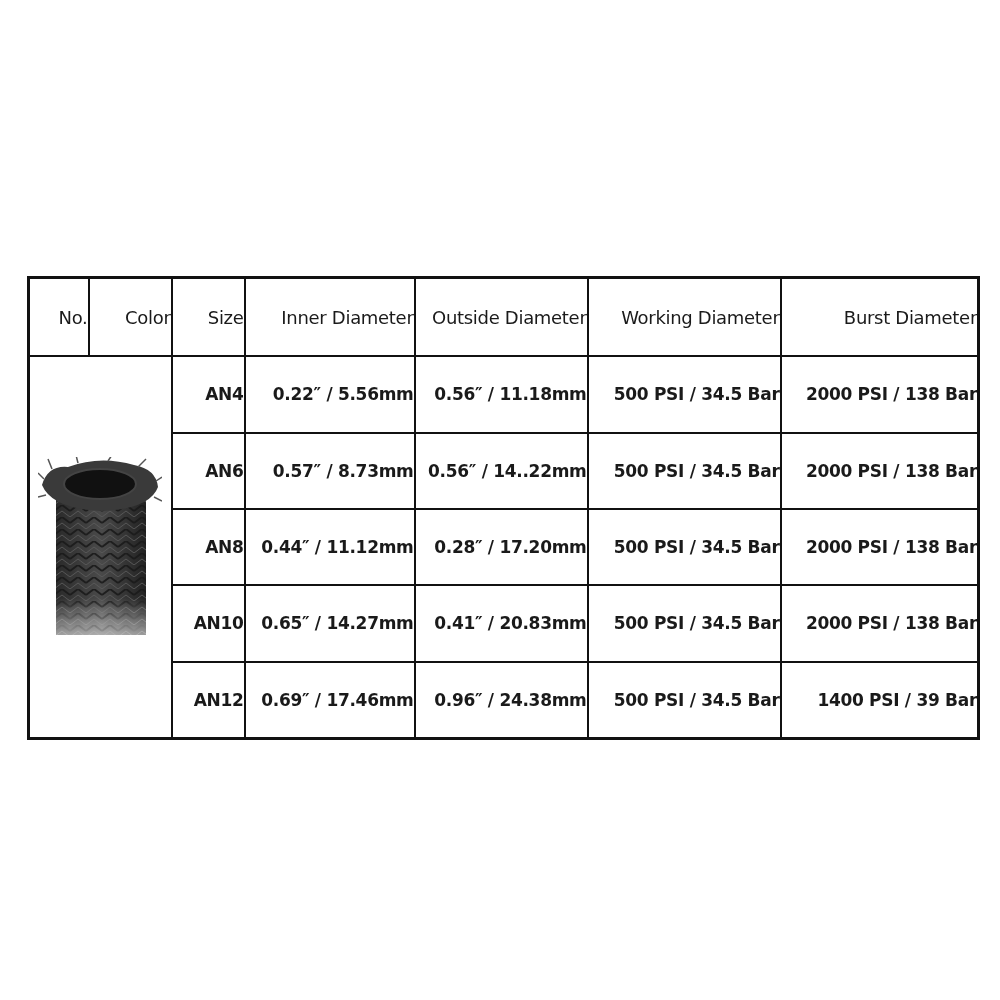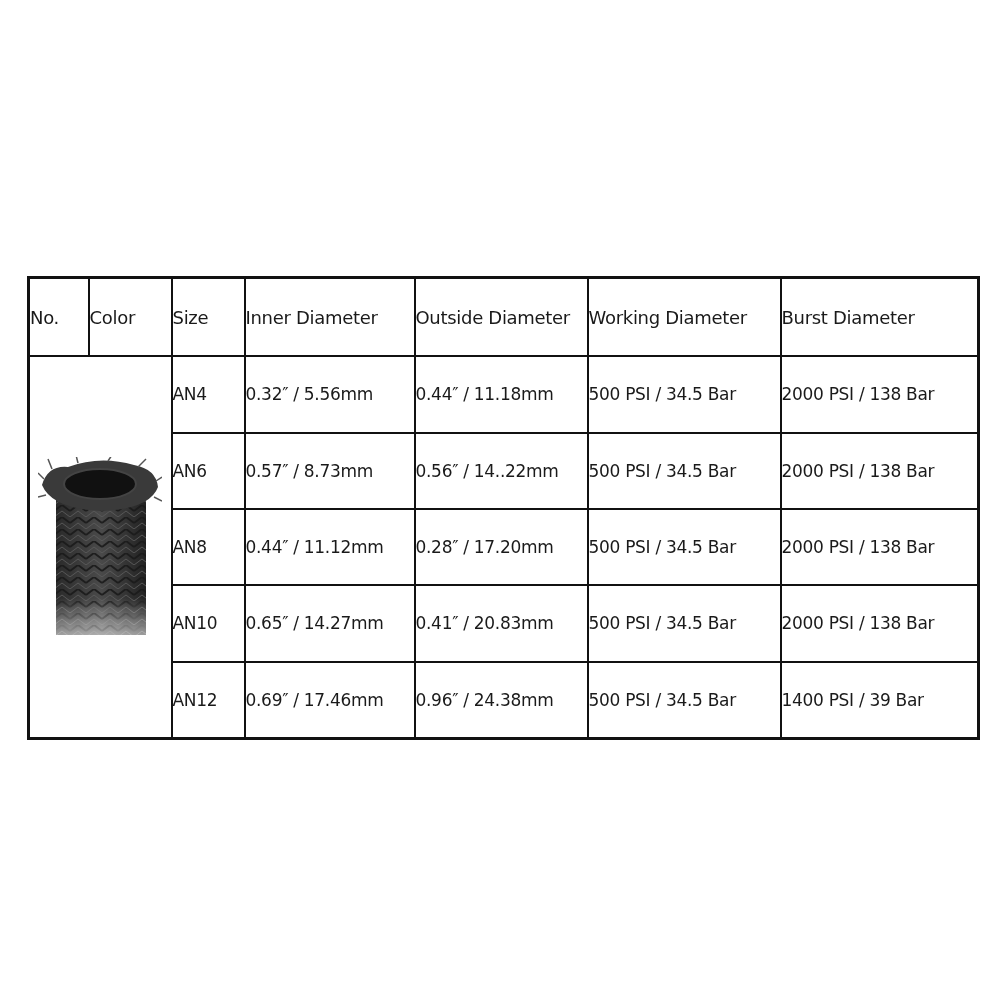--- a/index.html
+++ b/index.html
@@ -5,26 +5,26 @@
     html, body { margin: 0; padding: 0; background: #ffffff; }
     body { width: 1000px; height: 1000px; position: relative; overflow: hidden;
            font-family: "DejaVu Sans", sans-serif; color: #1a1a1a; }
     .spec-table {
       position: absolute; left: 27px; top: 276px;
       width: 950px; height: 464px;
       border-collapse: collapse; table-layout: fixed;
       border: 3px solid #111;
     }
     .spec-table td, .spec-table th {
-      border: 2px solid #111; padding: 0; text-align: left; vertical-align: middle;
+      border: 2px solid #111; padding: 0; text-align: right; vertical-align: middle;
       font-weight: normal; white-space: nowrap; overflow: hidden;
       font-size: 17px; letter-spacing: -0.3px;
     }
     .spec-table th { height: 76px; font-size: 18px; }
-    .spec-table td { height: 74px; }
+    .spec-table td { height: 74px; font-weight: bold; }
     .hdr-no, .hdr-color { border-right-width: 3px; }
     .img-cell { position: relative; }
     .hose { position: relative; width: 124px; height: 180px; margin: 0 auto; }
     .size-cell { font-size: 18px; }
   </style>
 </head>
 <body>
 
 <table class="spec-table">
   <colgroup>
@@ -79,22 +79,22 @@
                 <line x1="118" y1="24" x2="124" y2="20"></line>
             <line x1="8" y1="38" x2="0" y2="40"></line>
                 <line x1="116" y1="40" x2="124" y2="44"></line>
           </g>
           <ellipse cx="62" cy="27" rx="36" ry="15" fill="#111"></ellipse>
           <ellipse cx="62" cy="27" rx="36" ry="15" fill="none" stroke="#444" stroke-width="2"></ellipse>
         </svg>
       </div>
     </td>
     <td class="size-cell">AN4</td>
-    <td>0.32″ / 5.56mm</td>
-    <td>0.44″ / 11.18mm</td>
+    <td>0.22″ / 5.56mm</td>
+    <td>0.56″ / 11.18mm</td>
     <td>500 PSI / 34.5 Bar</td>
     <td>2000 PSI / 138 Bar</td>
   </tr>
   <tr>
     <td class="size-cell">AN6</td>
     <td>0.57″ / 8.73mm</td>
     <td>0.56″ / 14..22mm</td>
     <td>500 PSI / 34.5 Bar</td>
     <td>2000 PSI / 138 Bar</td>
   </tr>

